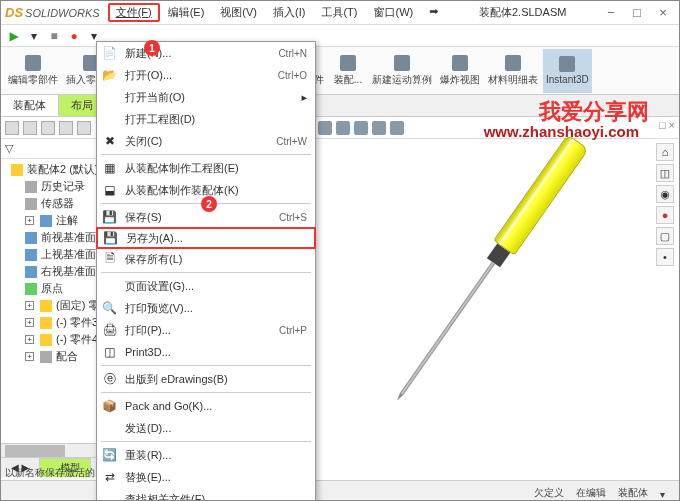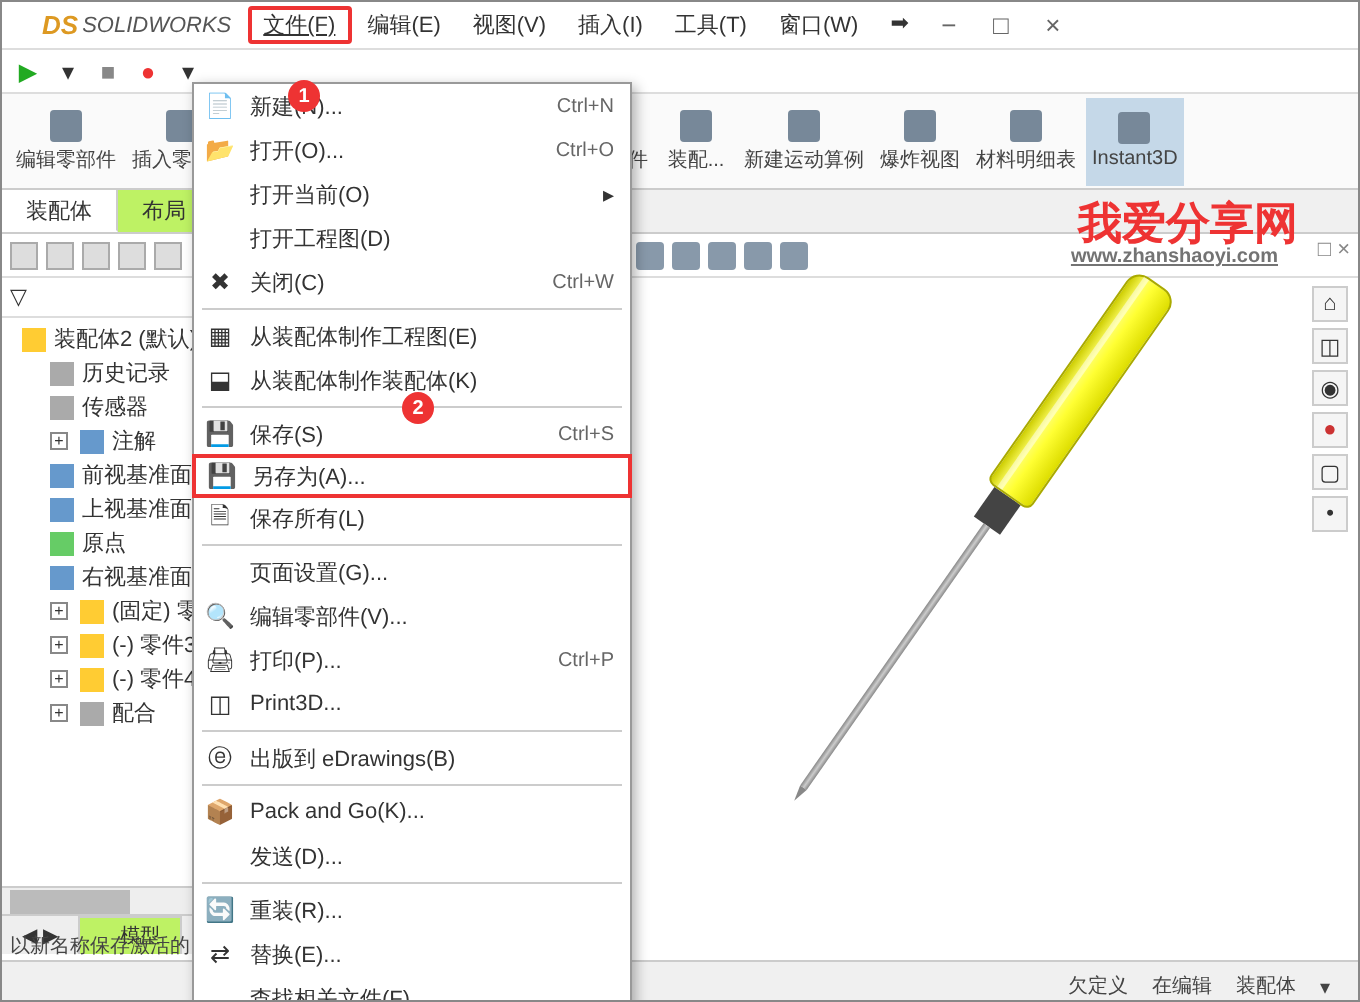--- a/index.html
+++ b/index.html
@@ -1,17 +1,17 @@
 <!DOCTYPE html>
 <html><head>
 <meta charset="utf-8">
 <style>
 * { margin: 0; padding: 0; box-sizing: border-box; font-family: "Microsoft YaHei", sans-serif; }
 body { background: #fff; width: 680px; height: 501px; overflow: hidden; position: relative; font-size: 11px; color: #333; border: 1px solid #888; }
-.titlebar { height: 24px; background: #fff; display: flex; align-items: center; padding: 0 20px; border-bottom: 1px solid #ddd; }
+.titlebar { height: 24px; background: #fff; display: flex; align-items: center; padding: 0 4px; border-bottom: 1px solid #ddd; }
 .logo { display: flex; align-items: center; gap: 2px; margin-right: 8px; }
 .logo-s { color: #d92; font-weight: bold; font-style: italic; font-size: 13px; }
 .logo-text { color: #555; font-size: 11px; font-style: italic; }
 .menubar { display: flex; gap: 0; }
 .menu-item { padding: 2px 8px; cursor: pointer; font-size: 11px; }
 .menu-item.hl { border: 2px solid #e33; border-radius: 2px; padding: 0 6px; text-decoration: underline; }
 .title-center { flex: 1; text-align: center; font-size: 11px; color: #333; }
 .win-controls { display: flex; gap: 2px; }
 .win-btn { width: 24px; height: 18px; display: flex; align-items: center; justify-content: center; color: #666; font-size: 13px; }
 .toolbar2 { height: 22px; display: flex; align-items: center; gap: 6px; padding: 0 6px; border-bottom: 1px solid #ddd; }
@@ -51,21 +51,21 @@
 .viewport { position: absolute; top: 22px; left: 0; right: 0; bottom: 0; background: #fff; }
 .right-tools { position: absolute; right: 3px; top: 26px; width: 20px; display: flex; flex-direction: column; gap: 3px; }
 .rt-ic { width: 18px; height: 18px; border: 1px solid #ccc; background: #f5f5f5; display: flex; align-items: center; justify-content: center; font-size: 11px; }
 .screwdriver { position: absolute; top: 10px; right: 90px; transform: rotate(35deg); transform-origin: top right; }
 .handle { width: 26px; height: 130px; background: linear-gradient(90deg, #cc0 0%, #ff6 30%, #ff3 50%, #dd0 100%); border-radius: 8px 8px 4px 4px; border: 1px solid #aa0; position: relative; }
 .handle::before { content: ''; position: absolute; top: 0; bottom: 0; left: 5px; width: 3px; background: rgba(255,255,255,0.5); }
 .ferrule { width: 16px; height: 18px; background: #444; margin: 0 auto; }
 .shaft { width: 4px; height: 160px; background: linear-gradient(90deg, #888, #ccc, #888); margin: 0 auto; }
 .tip { width: 0; height: 0; border-left: 2px solid transparent; border-right: 2px solid transparent; border-top: 8px solid #888; margin: 0 auto; }
 .watermark1 { position: absolute; top: 96px; right: 30px; color: #e33; font-size: 22px; font-weight: bold; font-family: KaiTi, serif; z-index: 50; text-align: right; }
-.watermark2 { position: absolute; top: 122px; right: 40px; color: #737373; font-size: 10px; font-weight: bold; z-index: 50; text-decoration: underline; }
+.watermark2 { position: absolute; top: 122px; right: 40px; color: #b91c1c; font-size: 15px; font-weight: bold; z-index: 50; }
 .dropdown { position: absolute; top: 40px; left: 95px; width: 220px; background: #fff; border: 1px solid #999; box-shadow: 2px 2px 6px rgba(0,0,0,0.3); z-index: 100; }
 .dd-item { display: flex; align-items: center; height: 22px; padding: 0 8px 0 4px; font-size: 11px; }
 .dd-ico { width: 18px; height: 16px; margin-right: 6px; display: flex; align-items: center; justify-content: center; font-size: 12px; }
 .dd-lbl { flex: 1; }
 .dd-sc { color: #666; font-size: 10px; }
 .dd-sep { height: 1px; background: #ccc; margin: 2px 4px; }
 .dd-item.hl { border: 2px solid #e33; margin: -1px; }
 .badge { position: absolute; width: 16px; height: 16px; background: #e33; color: #fff; border-radius: 50%; font-size: 10px; display: flex; align-items: center; justify-content: center; font-weight: bold; z-index: 101; }
 .badge1 { top: 39px; left: 143px; }
 .badge2 { top: 195px; left: 200px; }
@@ -85,20 +85,21 @@
   </div>
   <div class="menubar">
     <div class="menu-item hl">文件(F)</div>
     <div class="menu-item">编辑(E)</div>
     <div class="menu-item">视图(V)</div>
     <div class="menu-item">插入(I)</div>
     <div class="menu-item">工具(T)</div>
     <div class="menu-item">窗口(W)</div>
     <div class="menu-item">➡</div>
   </div>
+  <div class="title-center">装配体2.SLDASM</div>
   <div class="win-controls">
     <div class="win-btn">−</div>
     <div class="win-btn">□</div>
     <div class="win-btn">×</div>
   </div>
 </div>
 
 <div class="toolbar2">
   <span class="tb-icon play">▶</span>
   <span class="tb-icon">▾</span>
@@ -177,26 +178,26 @@
         </div>
       <div class="tree-item l2">
           <span class="t-ico blu"></span>
           <span>前视基准面</span>
         </div>
       <div class="tree-item l2">
           <span class="t-ico blu"></span>
           <span>上视基准面</span>
         </div>
       <div class="tree-item l2">
+          <span class="t-ico blu"></span>
+          <span>右视基准面</span>
+        </div>
+      <div class="tree-item l2">
           <span class="t-ico grn"></span>
           <span>原点</span>
-        </div>
-      <div class="tree-item l2">
-          <span class="t-ico blu"></span>
-          <span>右视基准面</span>
         </div>
       <div class="tree-item l2">
           <span class="expand">+</span>
           <span class="t-ico yel"></span>
           <span>(固定) 零件1...</span>
         </div>
       <div class="tree-item l2">
           <span class="expand">+</span>
           <span class="t-ico yel"></span>
           <span>(-) 零件3&lt;1...</span>
@@ -307,21 +308,21 @@
       <span class="dd-ico">🗎</span>
       <span class="dd-lbl">保存所有(L)</span>
     </div>
   <div class="dd-sep"></div>
   <div class="dd-item">
       <span class="dd-ico"></span>
       <span class="dd-lbl">页面设置(G)...</span>
     </div>
   <div class="dd-item">
       <span class="dd-ico">🔍</span>
-      <span class="dd-lbl">编辑零部件(V)...</span>
+      <span class="dd-lbl">打印预览(V)...</span>
     </div>
   <div class="dd-item">
       <span class="dd-ico">🖨</span>
       <span class="dd-lbl">打印(P)...</span>
       <span class="dd-sc">Ctrl+P</span>
     </div>
   <div class="dd-item">
       <span class="dd-ico">◫</span>
       <span class="dd-lbl">Print3D...</span>
     </div>

